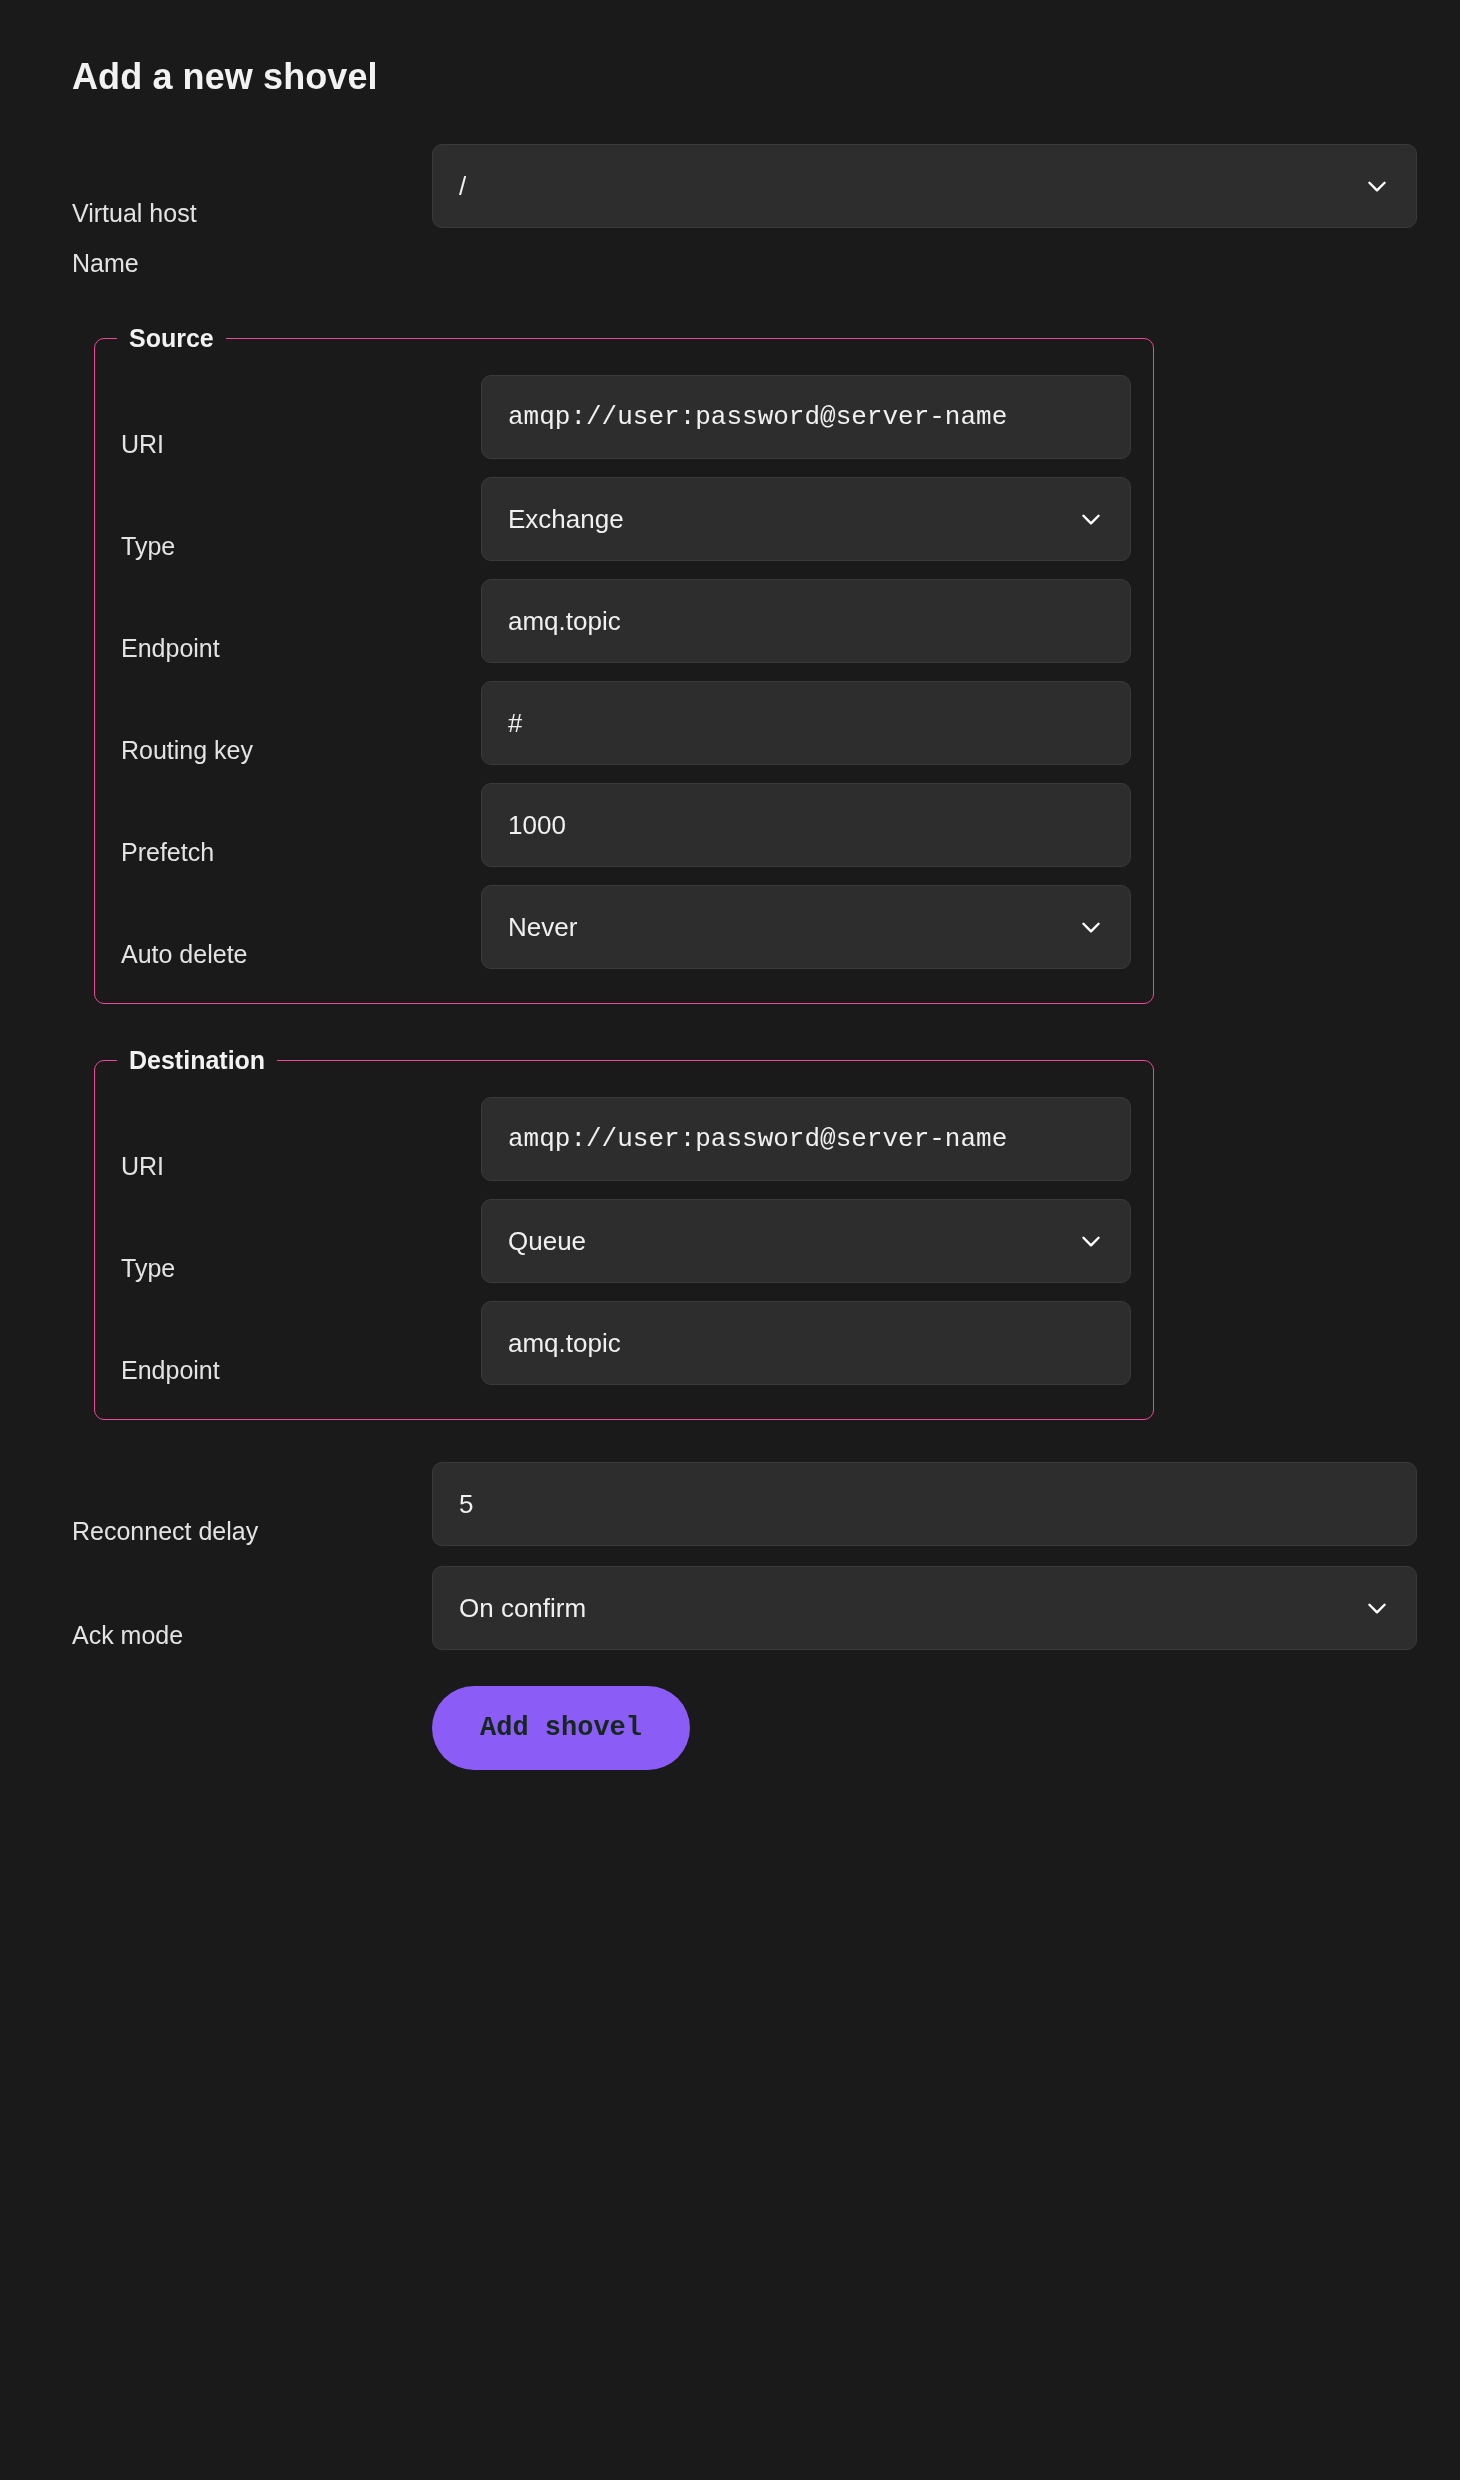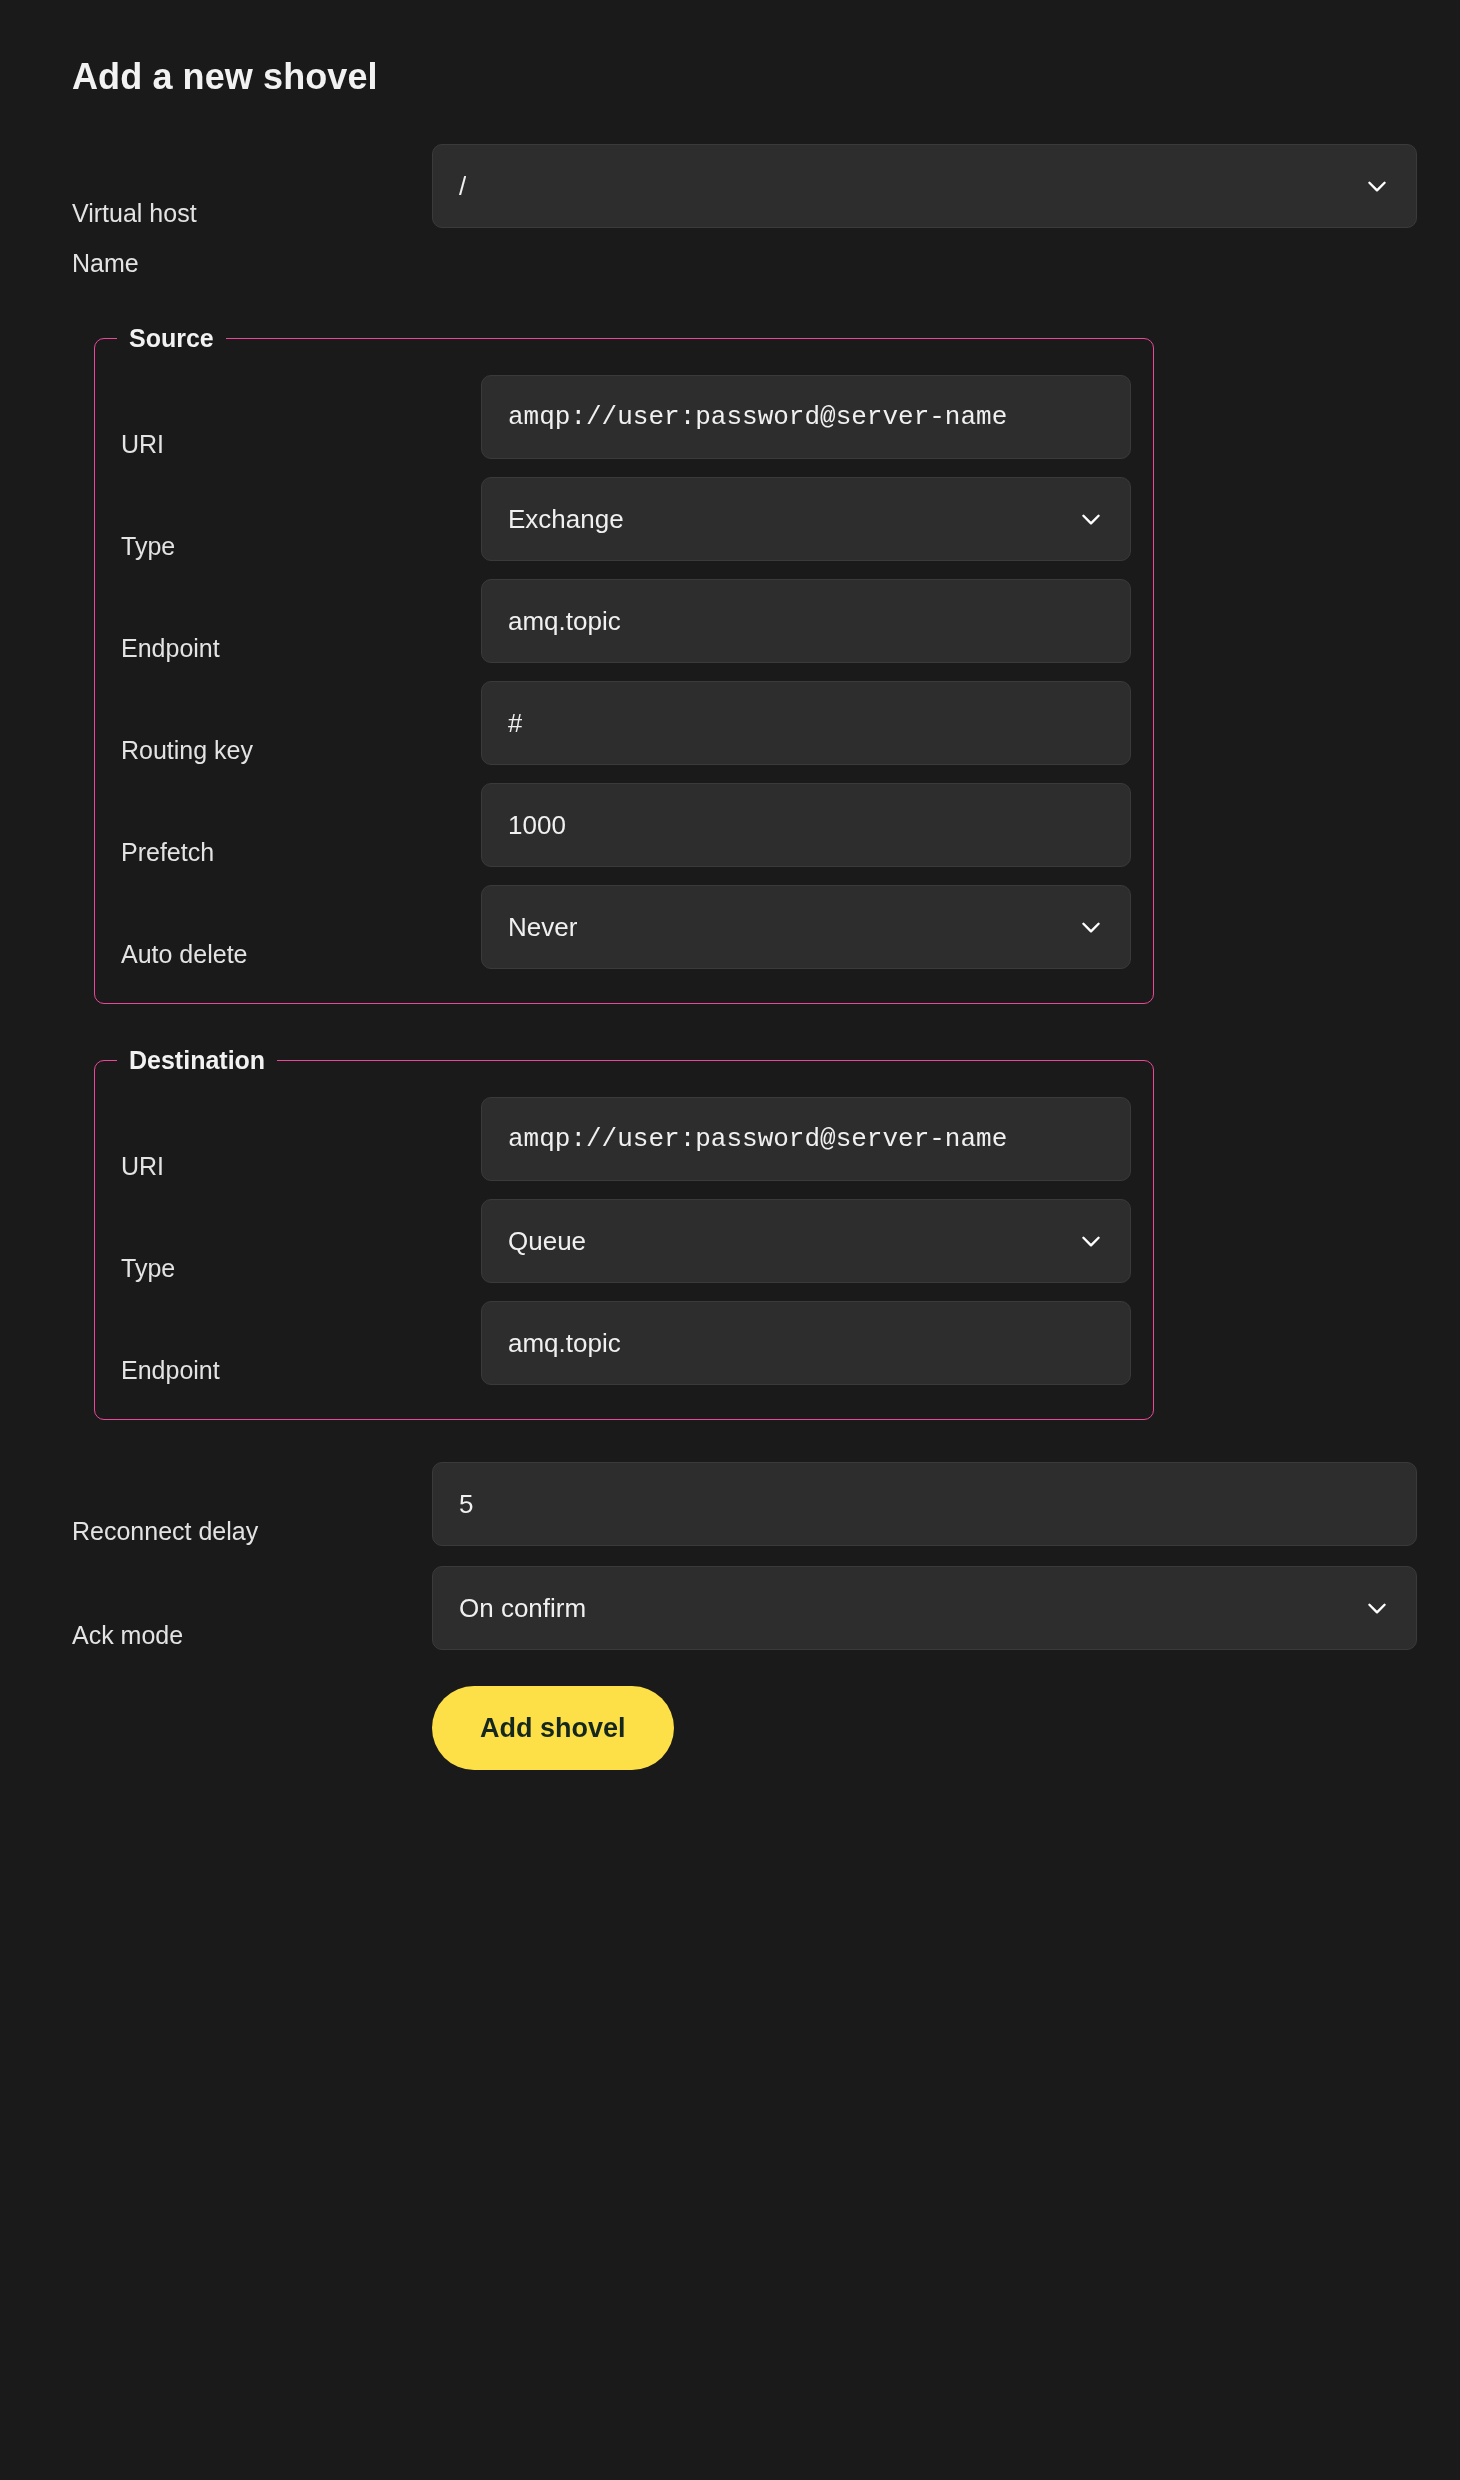--- a/index.html
+++ b/index.html
@@ -120,23 +120,23 @@
     margin-top: 36px;
   }
   .add-btn {
     display: inline-flex;
     align-items: center;
     justify-content: center;
     height: 84px;
     padding: 0 48px;
     border: none;
     border-radius: 42px;
-    background: #fde047;
+    background: #8b5cf6;
     color: #16281d;
-    font-family: Liberation Sans, sans-serif;
+    font-family: Liberation Mono, monospace;
     font-size: 27px;
     font-weight: bold;
     cursor: pointer;
   }
 </style>
 </head>
 <body>
 
 <div class="page">
 

